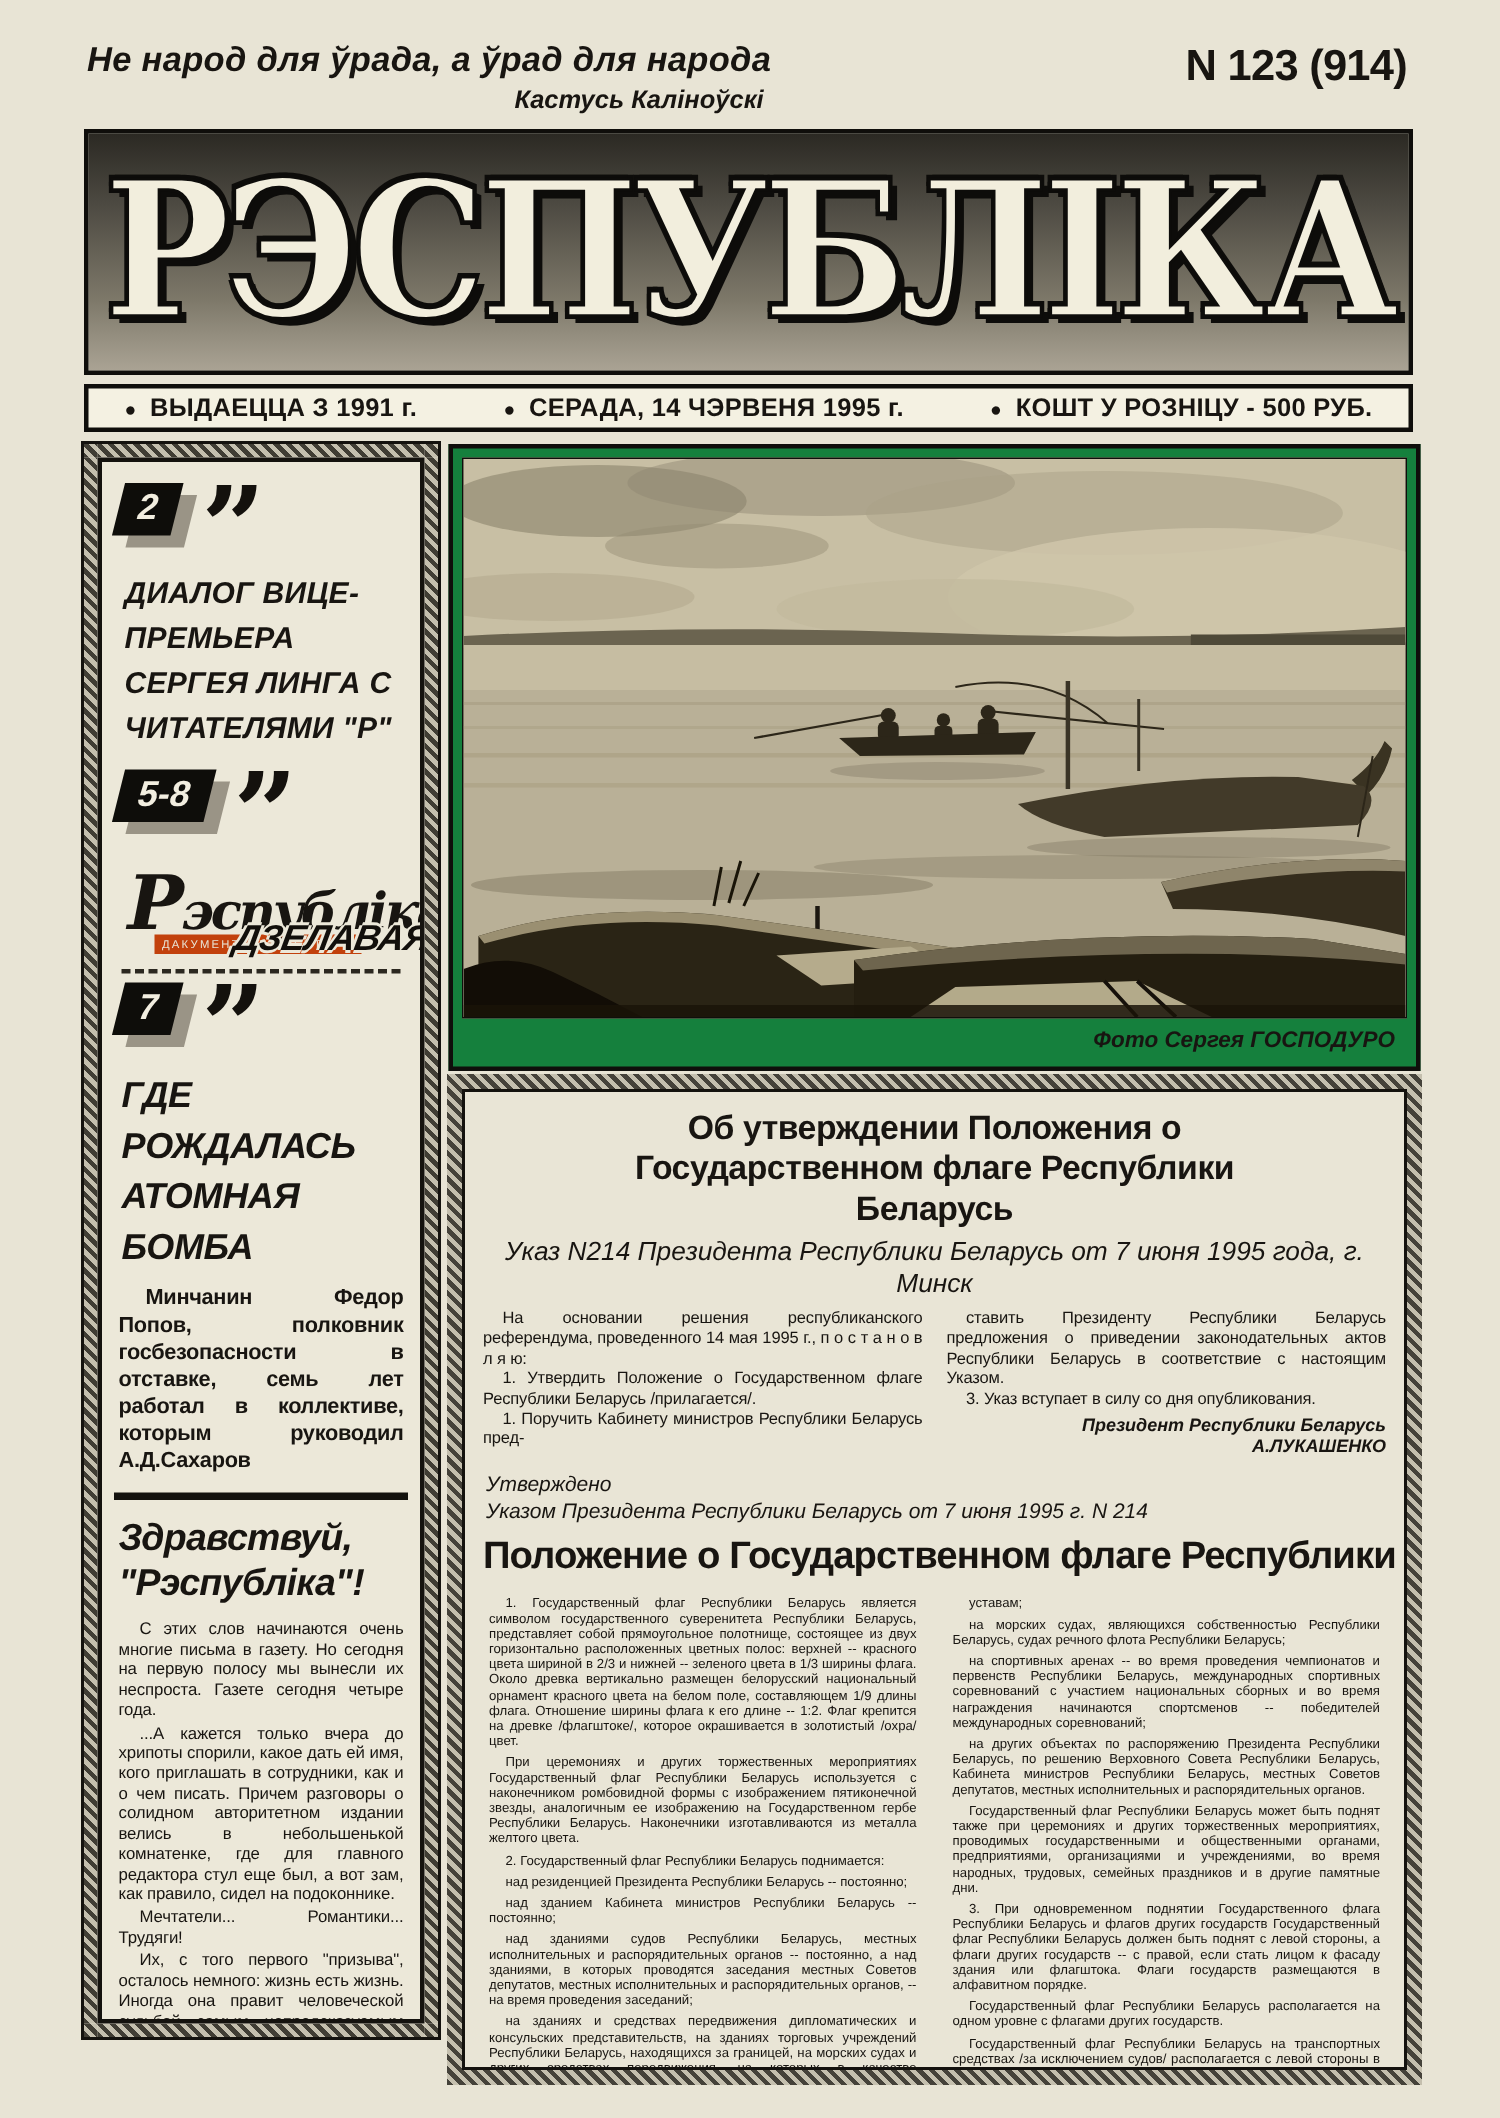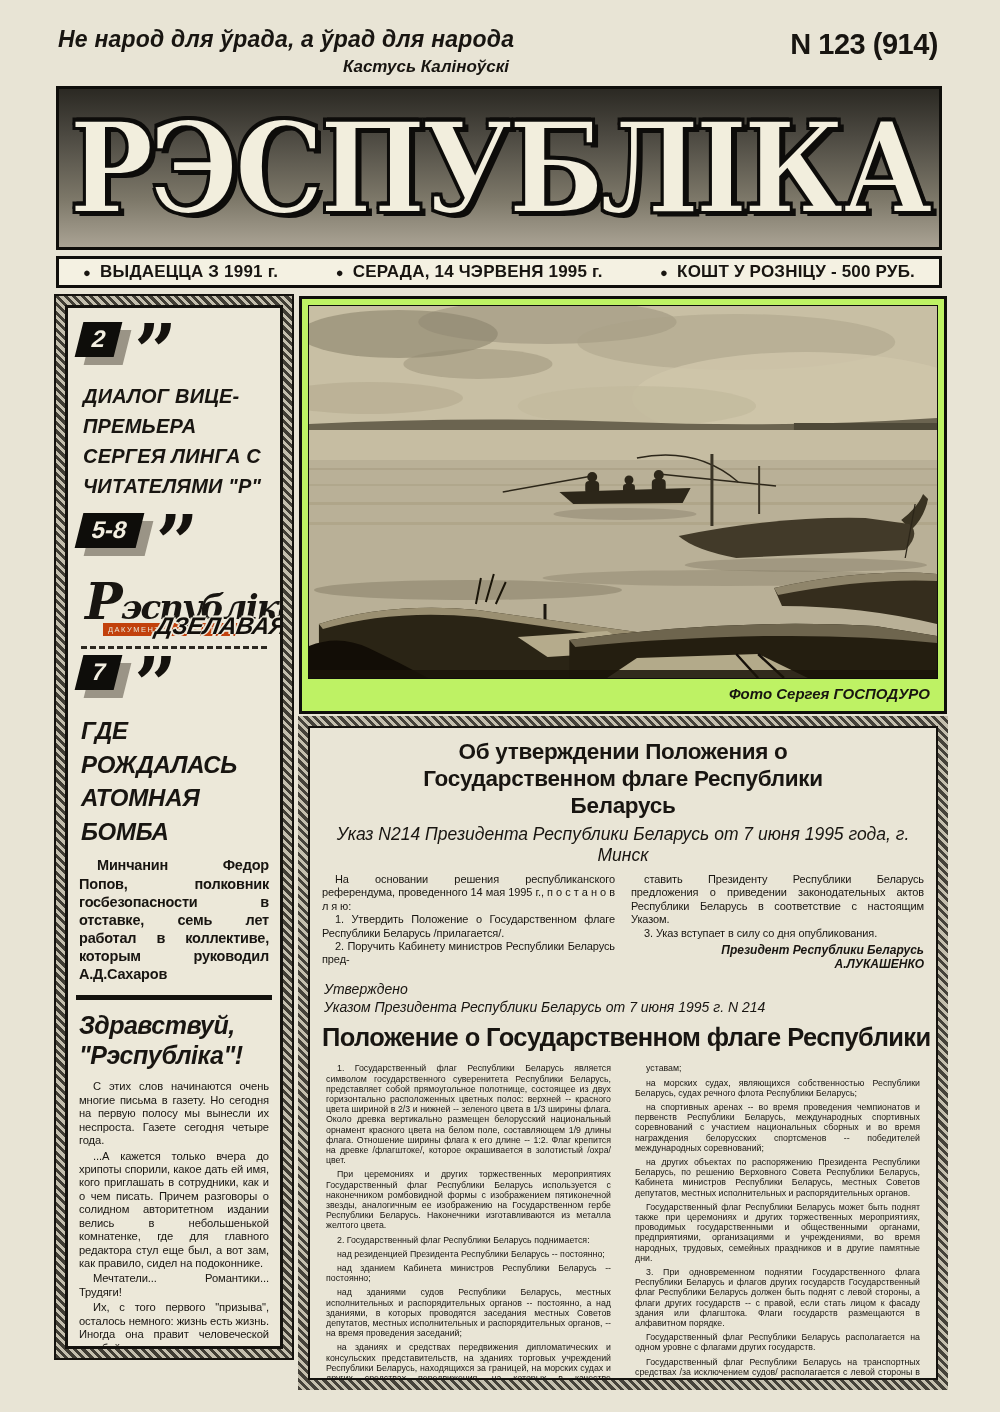--- a/index.html
+++ b/index.html
@@ -70,21 +70,21 @@
     margin:6px 0 8px 2px;letter-spacing:-.2px;}
   .bomb-lead{font-weight:bold;font-size:14.5px;line-height:1.25;text-indent:18px;
     letter-spacing:-.2px;text-align:justify;}
   .sidebar-divider{border-top:5px solid #14120e;margin:12px -3px 10px;}
   .editorial-title{font-style:italic;font-weight:bold;font-size:25px;line-height:1.2;
     letter-spacing:-.5px;margin:0 0 10px;}
   .editorial p{font-size:11.2px;line-height:1.2;text-align:justify;text-indent:14px;
     margin:0 0 2px;letter-spacing:-.1px;}
   
   .photo-box{position:absolute;left:299px;top:296px;width:648px;height:418px;box-sizing:border-box;
-    border:3px solid #0f0e0b;background:#bef264;padding:6px 6px 0;}
+    border:3px solid #0f0e0b;background:#15803d;padding:6px 6px 0;}
   .photo-frame{border:1px solid #0f0e0b;height:372px;overflow:hidden;background:#c8bfa4;}
   .photo-frame svg{display:block;width:100%;height:100%;}
   .photo-caption{text-align:right;font-style:italic;font-weight:bold;font-size:15px;
     padding:6px 8px 0;}
   
   .decree-box{position:absolute;left:298px;top:716px;width:650px;height:674px;box-sizing:border-box;
     border:10px solid transparent;
     border-image:repeating-linear-gradient(45deg,#45423a 0 3px,#c4bfae 3px 6px) 10;
     background:#701a75;}
   .decree-inner{height:100%;box-sizing:border-box;border:2px solid #14120e;
@@ -240,21 +240,21 @@
 <div class="decree-box">
   <div class="decree-inner">
 
     <div class="decree-title">Об утверждении Положения о Государственном флаге Республики Беларусь</div>
     <div class="decree-subtitle">Указ N214 Президента Республики Беларусь от 7 июня 1995 года, г. Минск</div>
 
     <div class="cols">
       <div class="col decree-col">
         <p>На основании решения республиканского референдума, проведенного  14 мая 1995 г., п о с т а н о в л я ю:</p>
         <p>1. Утвердить Положение о Государственном флаге Республики Беларусь /прилагается/.</p>
-        <p>2. Поручить Кабинету министров Республики Беларусь пред-</p>
+        <p>1. Поручить Кабинету министров Республики Беларусь пред-</p>
       </div>
       <div class="col decree-col">
         <p>ставить Президенту Республики Беларусь предложения о приведении  законодательных актов Республики Беларусь в соответствие с настоящим Указом.</p>
         <p>3. Указ вступает в силу со дня опубликования.</p>
         <div class="decree-signature">Президент Республики Беларусь А.ЛУКАШЕНКО</div>
       </div>
     </div>
 
     <div class="approved">
       <div>Утверждено</div>
@@ -270,21 +270,21 @@
         <p>2. Государственный флаг Республики Беларусь поднимается:</p>
         <p>над резиденцией Президента Республики Беларусь -- постоянно;</p>
         <p>над зданием Кабинета министров Республики Беларусь -- постоянно;</p>
         <p>над зданиями судов Республики Беларусь, местных исполнительных и распорядительных органов -- постоянно, а над зданиями, в которых проводятся заседания местных Советов депутатов, местных исполнительных и распорядительных органов, -- на время проведения заседаний;</p>
         <p>на зданиях и средствах передвижения дипломатических и консульских представительств, на зданиях торговых учреждений Республики Беларусь, находящихся за границей, на морских судах и других средствах передвижения, на которых в качестве официальных лиц находятся Президент Республики Беларусь, Председатель Верховного Совета Республики Беларусь, премьер-министр Республики Беларусь или другие лица, представляющие Верховный Совет Республики Беларусь либо Кабинет министров Республики Беларусь, -- в порядке, определяемом Кабинетом министров Республики Беларусь;</p>
 
       </div>
       <div class="col reg-col">
         <p>уставам;</p>
         <p>на морских судах, являющихся собственностью Республики Беларусь, судах речного флота Республики Беларусь;</p>
-        <p>на спортивных аренах -- во время проведения чемпионатов и первенств Республики Беларусь, международных спортивных соревнований с участием национальных сборных и во время награждения белорусских спортсменов -- победителей международных соревнований;</p>
+        <p>на спортивных аренах -- во время проведения чемпионатов и первенств Республики Беларусь, международных спортивных соревнований с участием национальных сборных и во время награждения начинаются спортсменов -- победителей международных соревнований;</p>
         <p>на других объектах по распоряжению Президента Республики Беларусь, по решению Верховного Совета Республики Беларусь, Кабинета министров Республики Беларусь, местных Советов депутатов, местных исполнительных и распорядительных органов.</p>
         <p>Государственный флаг Республики Беларусь может быть поднят также при церемониях и других торжественных мероприятиях, проводимых государственными и общественными органами, предприятиями, организациями и учреждениями, во время народных, трудовых, семейных праздников и в другие памятные дни.</p>
         <p>3. При одновременном поднятии Государственного флага Республики Беларусь и флагов других государств Государственный флаг Республики Беларусь должен быть поднят с левой стороны, а флаги других государств -- с правой, если стать лицом к фасаду здания или флагштока. Флаги государств размещаются в алфавитном порядке.</p>
         <p>Государственный флаг Республики Беларусь располагается на одном уровне с флагами других государств.</p>
         <p>Государственный флаг Республики Беларусь на транспортных средствах /за исключением судов/ располагается с левой стороны в направлении движения, а флаг другого государства -- с правой стороны.</p>
         <p>4. Государственный флаг Республики Беларусь устанавливается в помещениях заседаний Верховного Совета Республики Беларусь, Президиума Верховного Совета Республики Беларусь, Кабинета министров Республики Беларусь, местных Советов депутатов, местных исполнительных и распорядительных органов, а также в служебных кабинетах Президента Республики Беларусь, Председателя Верховного Совета Республики Беларусь, премьер-министра Республики Беларусь и комнатах, в которых депутаты Республики Беларусь постоянно принимают избирателей.</p>
 
       </div>
     </div>
 

